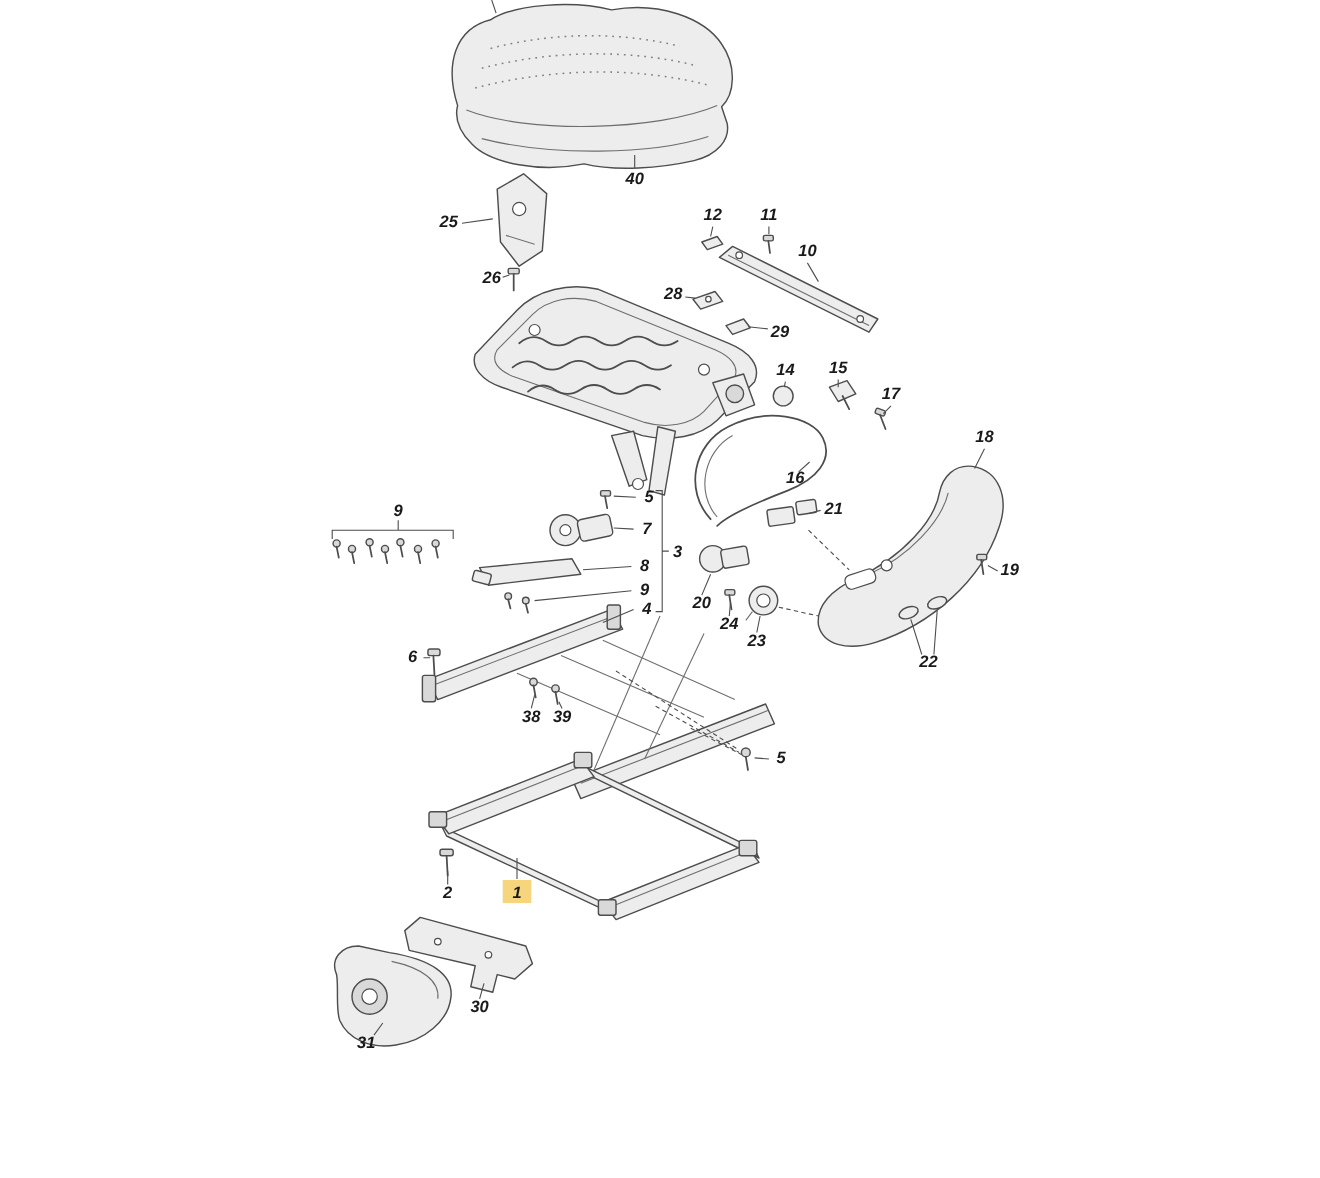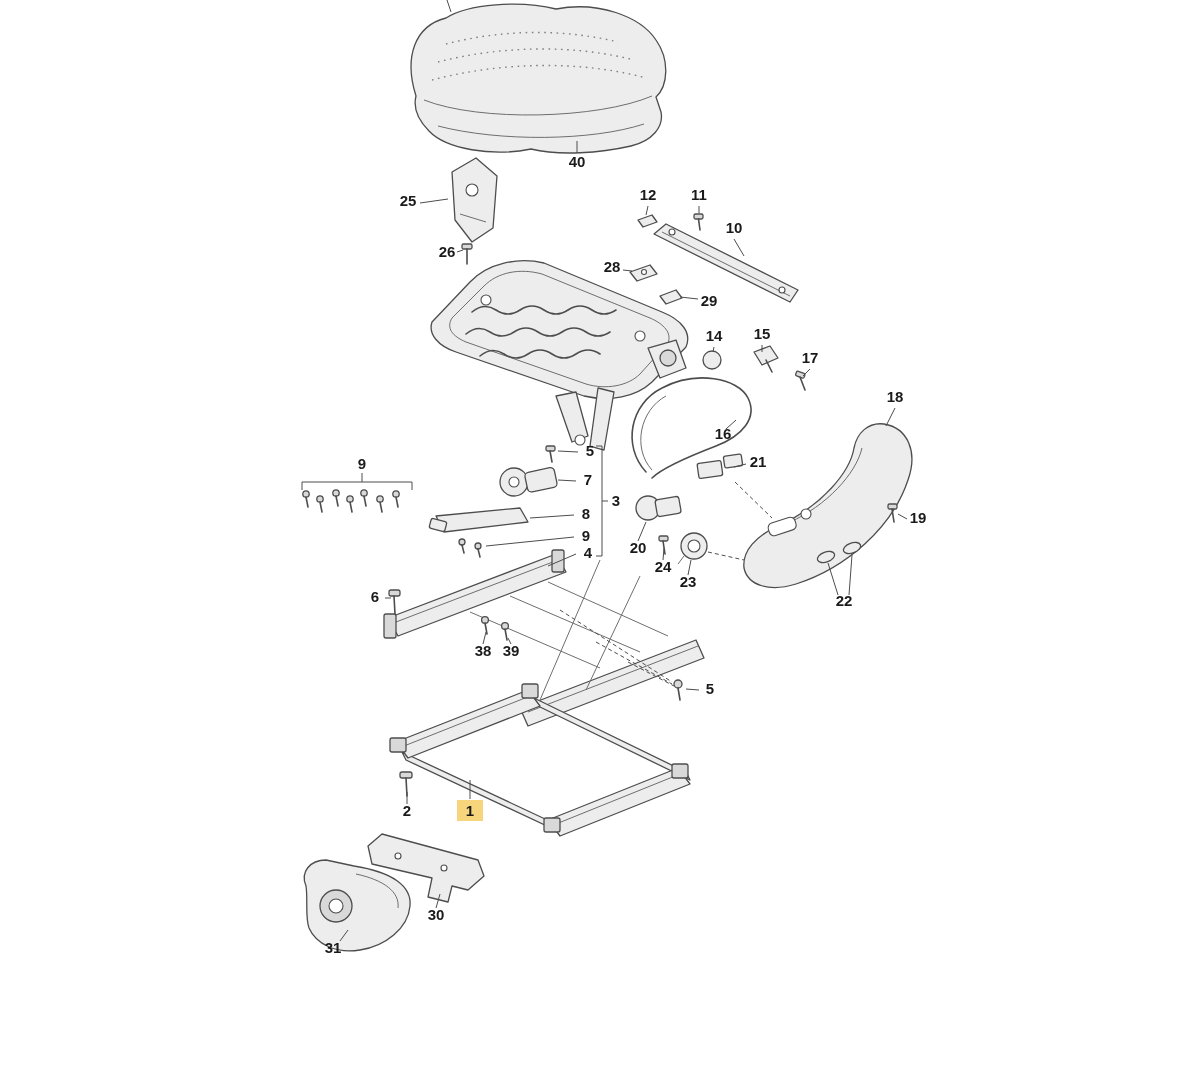--- a/index.html
+++ b/index.html
@@ -3,20 +3,21 @@
 <meta charset="utf-8">
 <style>
   html, body { margin: 0; padding: 0; background: #ffffff; }
   .stage {
     position: relative;
     width: 1200px;
     height: 1071px;
     background: #ffffff;
     font-family: "Liberation Sans", sans-serif;
     overflow: hidden;
+    font-style: italic;
   }
   svg { display: block; }
   .part  { fill: #ededed; stroke: #4d4d4d; stroke-width: 1.3; stroke-linejoin: round; }
   .dark  { fill: #d9d9d9; stroke: #4d4d4d; stroke-width: 1.3; stroke-linejoin: round; }
   .hole  { fill: #ffffff; stroke: #4d4d4d; stroke-width: 1.1; }
   .wire  { fill: none; stroke: #4d4d4d; stroke-width: 1.6; stroke-linecap: round; }
   .thin  { fill: none; stroke: #6e6e6e; stroke-width: 1; }
   .leader{ fill: none; stroke: #4d4d4d; stroke-width: 1; }
   .dash  { fill: none; stroke: #4d4d4d; stroke-width: 1; stroke-dasharray: 4 3; }
   .dots  { fill: none; stroke: #808080; stroke-width: 1.4; stroke-dasharray: 1.6 4.6; }

